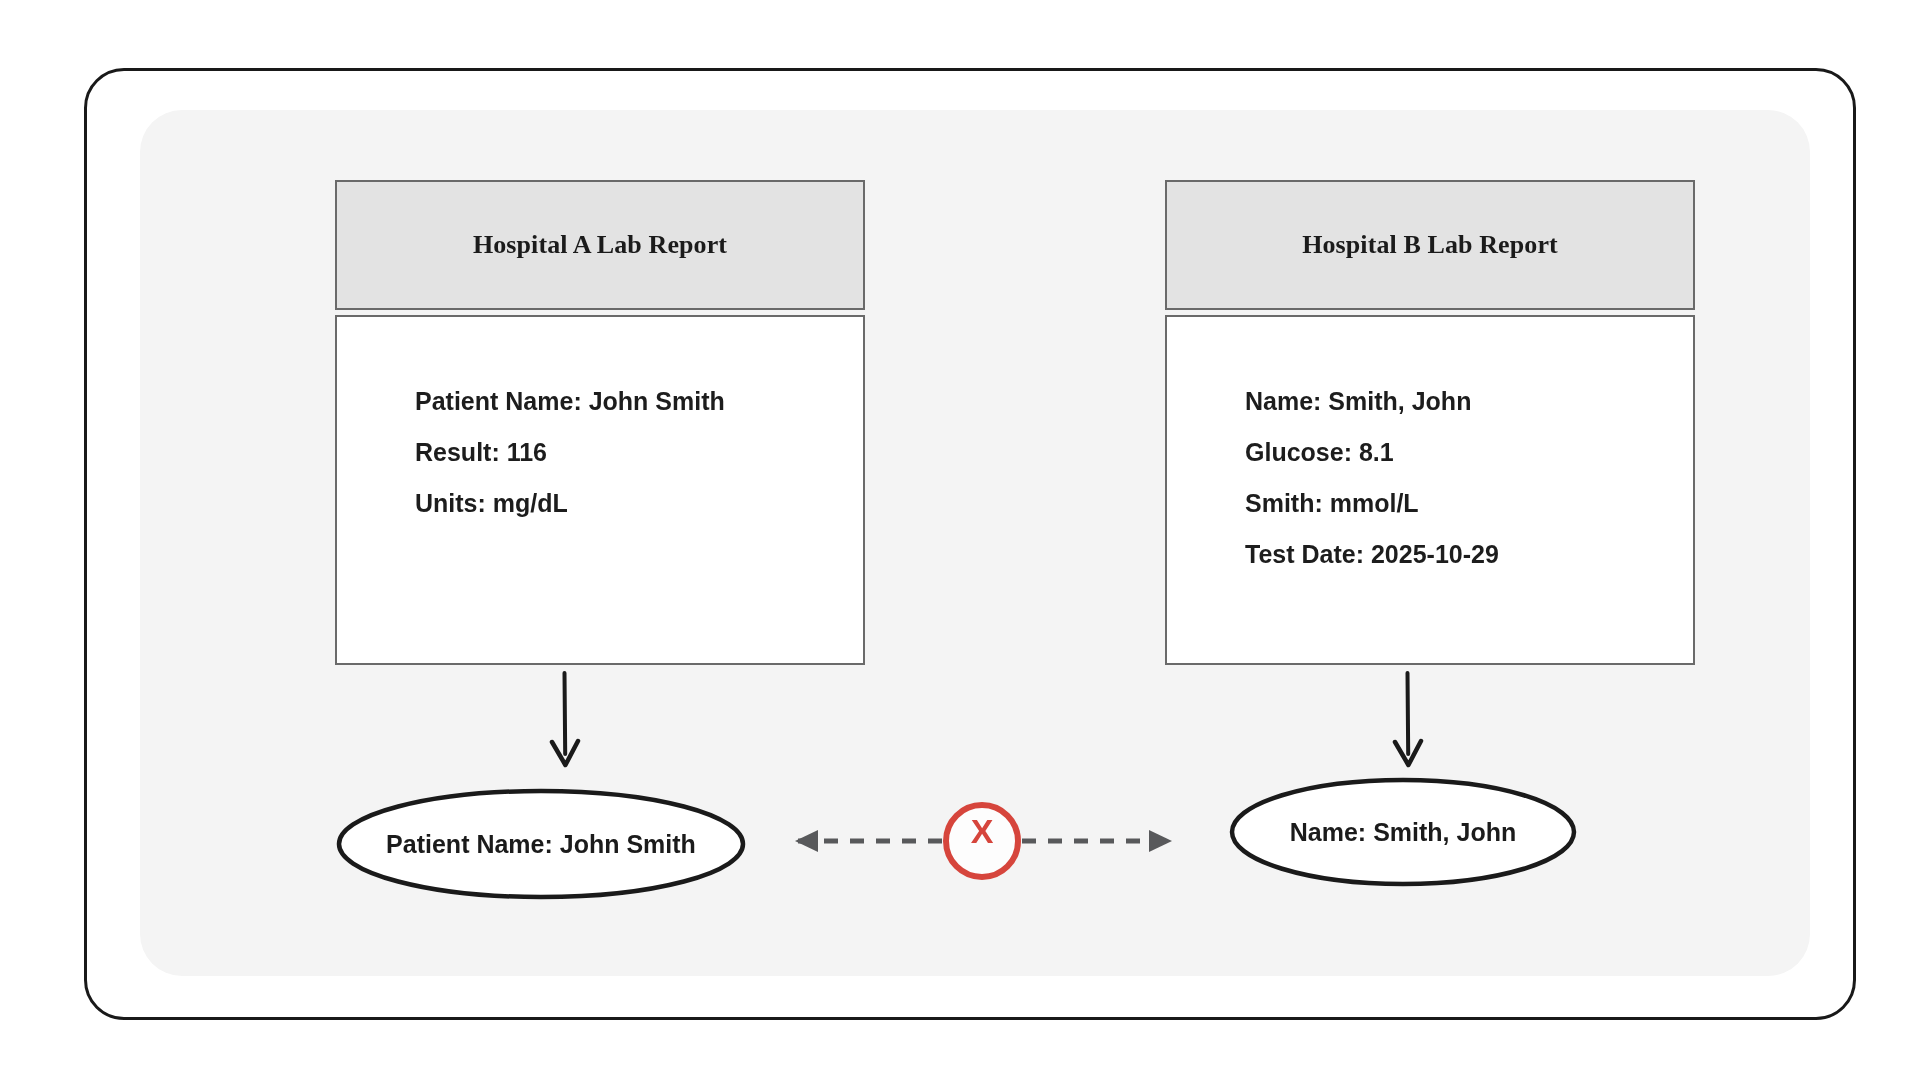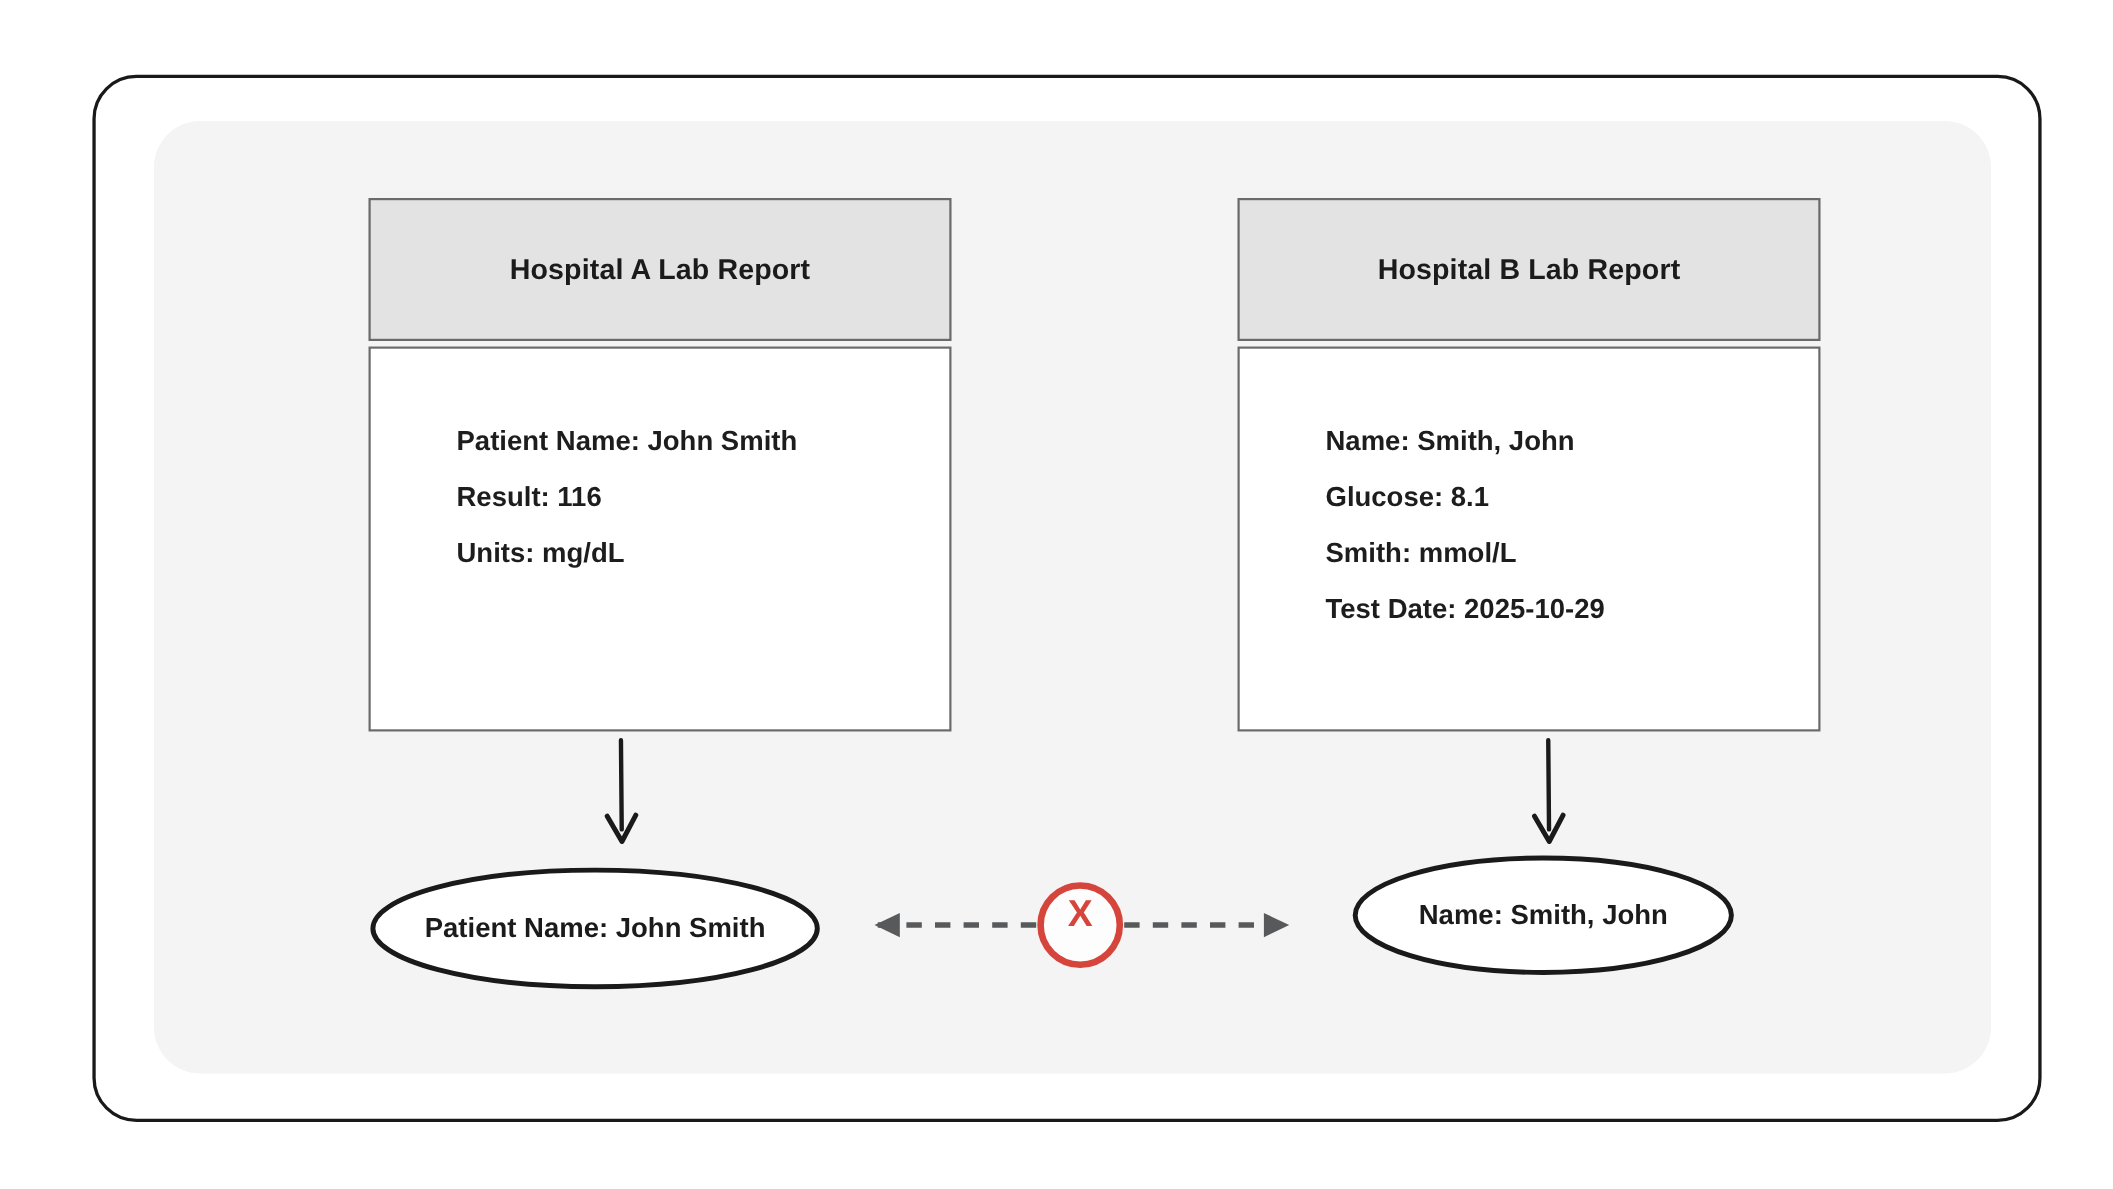--- a/index.html
+++ b/index.html
@@ -59,20 +59,21 @@
     display: flex;
     align-items: center;
     justify-content: center;
   }
   .card-header-title {
     font-size: 26px;
     font-weight: 700;
     color: #1b1b1b;
     letter-spacing: 0.1px;
     text-align: center;
+    font-family: Liberation Serif, serif;
   }
   .card-body {
     position: absolute;
     left: 0;
     box-sizing: border-box;
     background: #ffffff;
     border: 2.5px solid #6a6a6a;
   }
   .card-lines {
     position: absolute;
@@ -159,21 +160,21 @@
     </div>
     <div class="card-body" style="top:135px; width:530px; height:350px;">
       <div class="card-lines">
         <div class="card-line">Patient Name: John Smith</div>
         <div class="card-line">Result: 116</div>
         <div class="card-line">Units: mg/dL</div>
       </div>
     </div>
   </div>
 
-  <div class="card" style="left:1125px; top:180px; width:530px; height:485px;">
+  <div class="card" style="left:1165px; top:180px; width:530px; height:485px;">
     <div class="card-header" style="width:530px; height:130px;">
       <div class="card-header-title">Hospital B Lab Report</div>
     </div>
     <div class="card-body" style="top:135px; width:530px; height:350px;">
       <div class="card-lines">
         <div class="card-line">Name: Smith, John</div>
         <div class="card-line">Glucose: 8.1</div>
         <div class="card-line">Smith: mmol/L</div>
         <div class="card-line">Test Date: 2025-10-29</div>
       </div>

